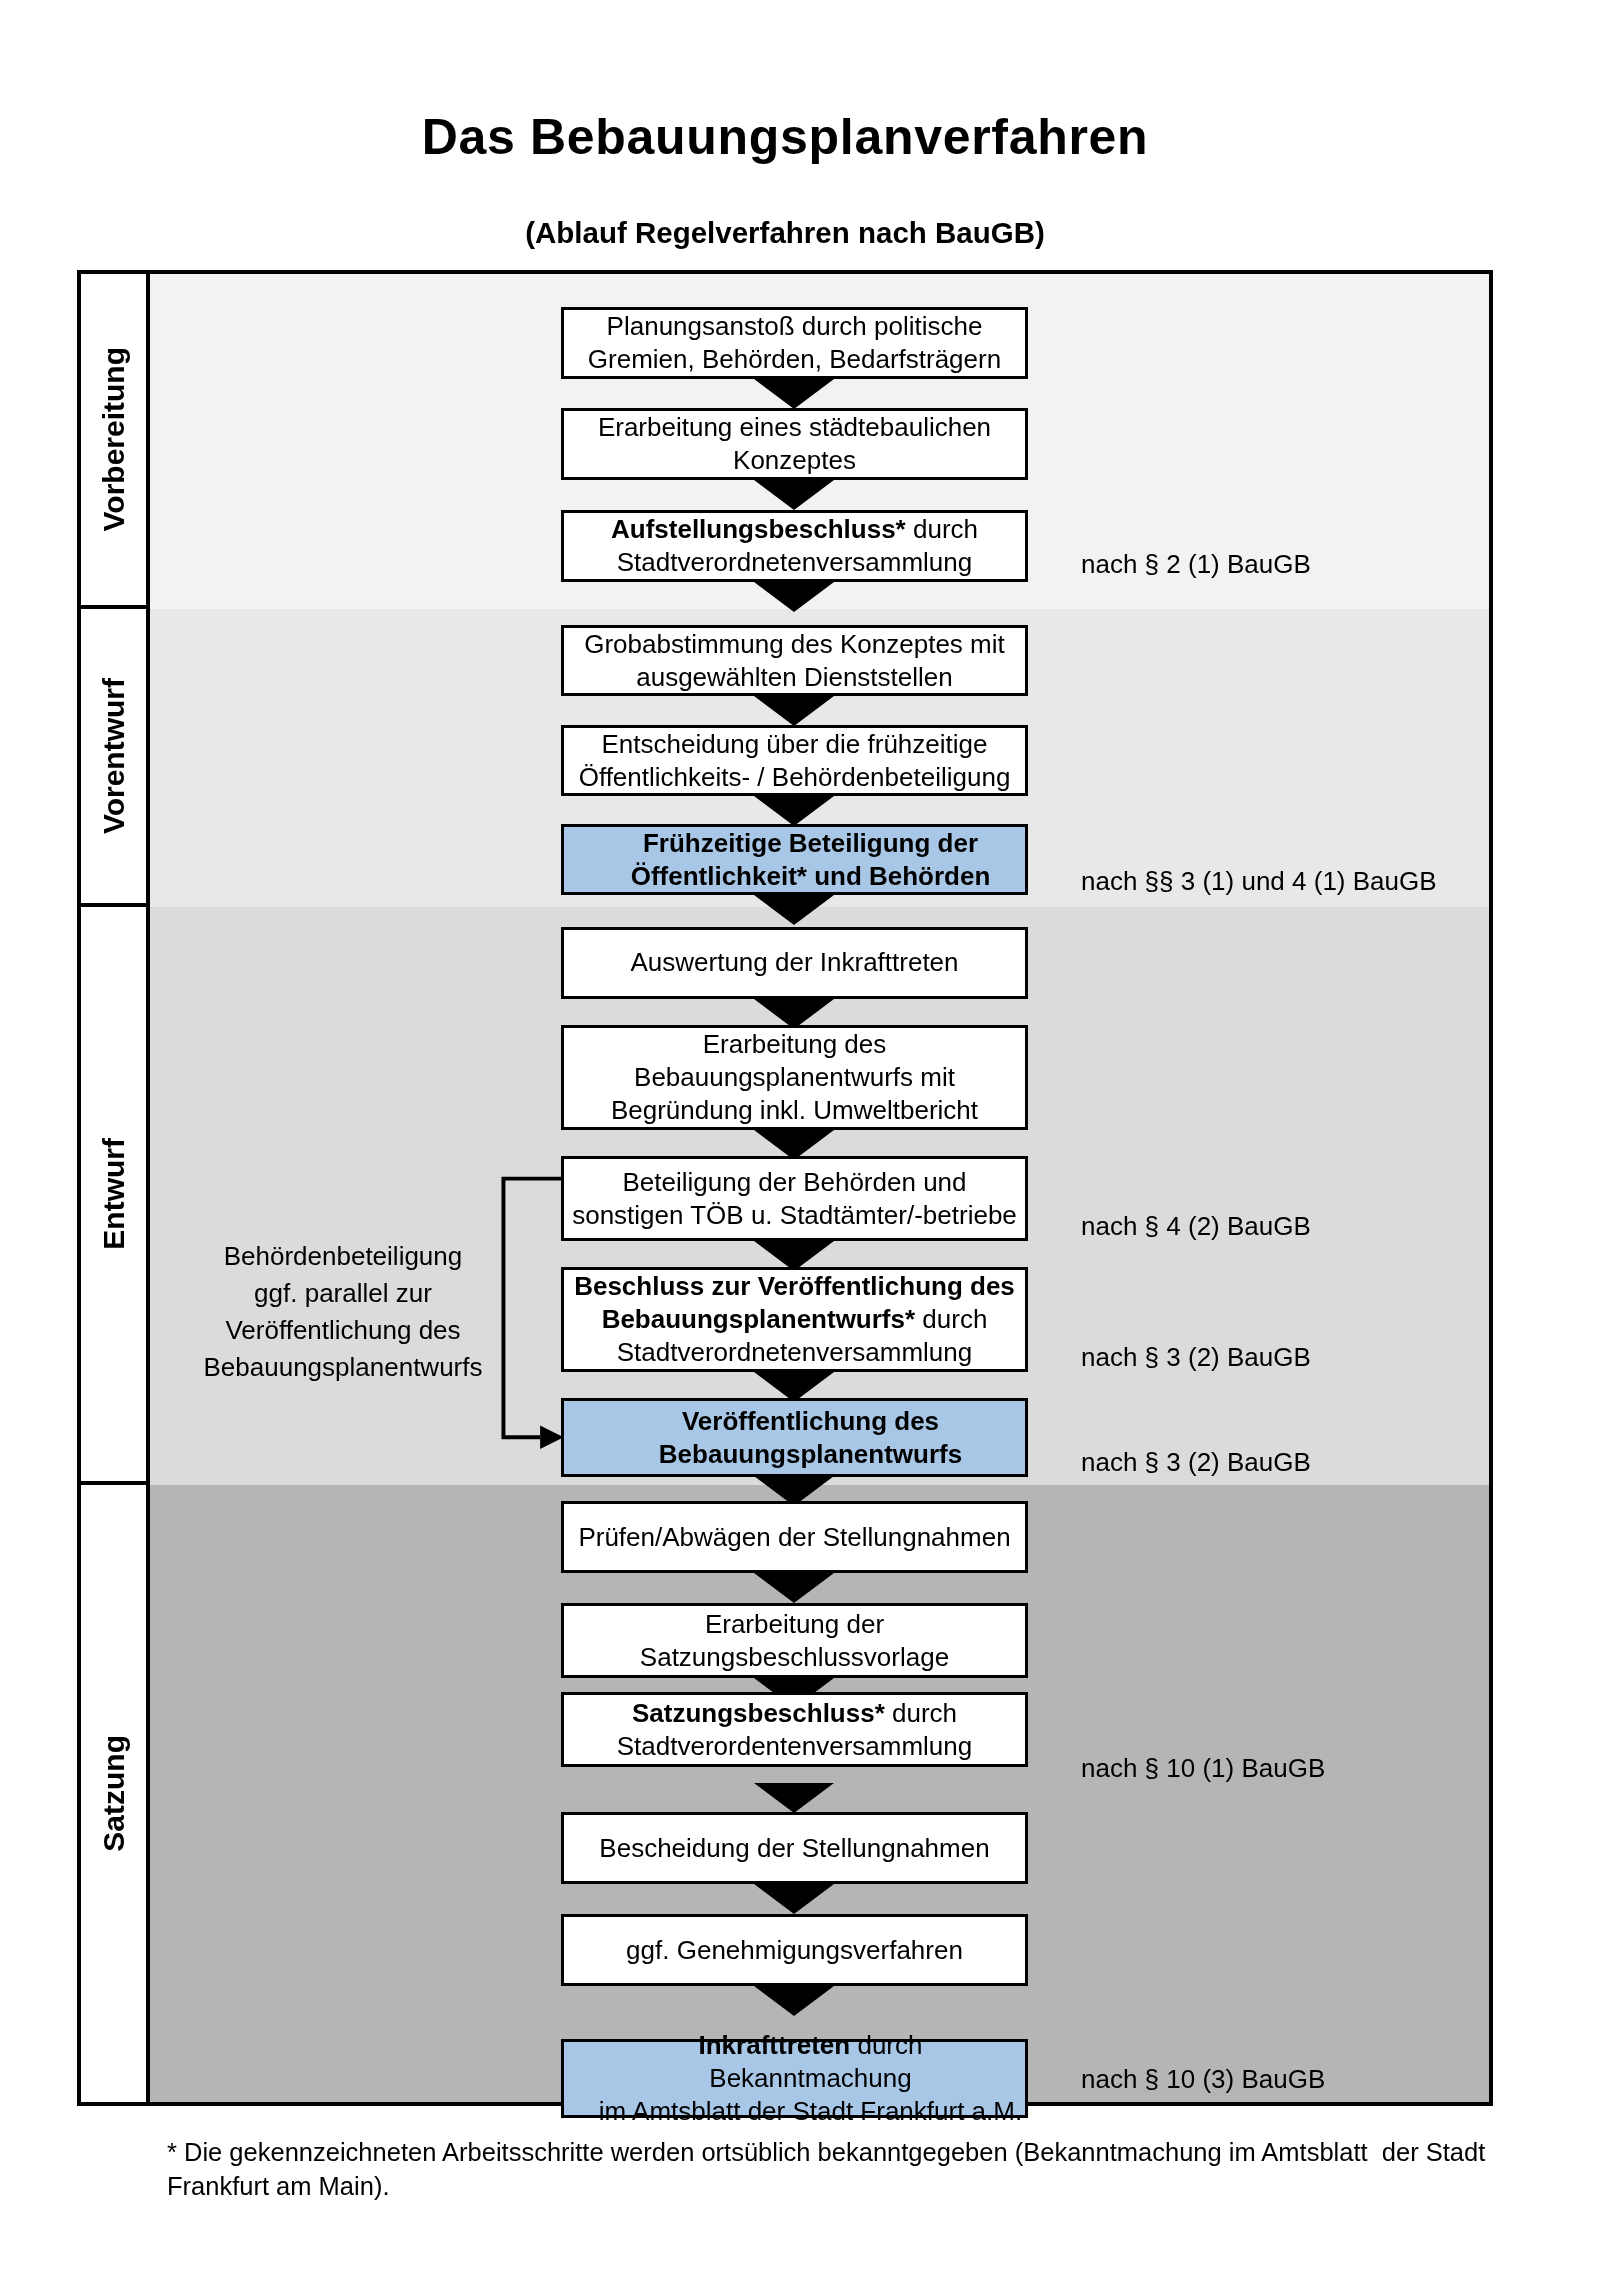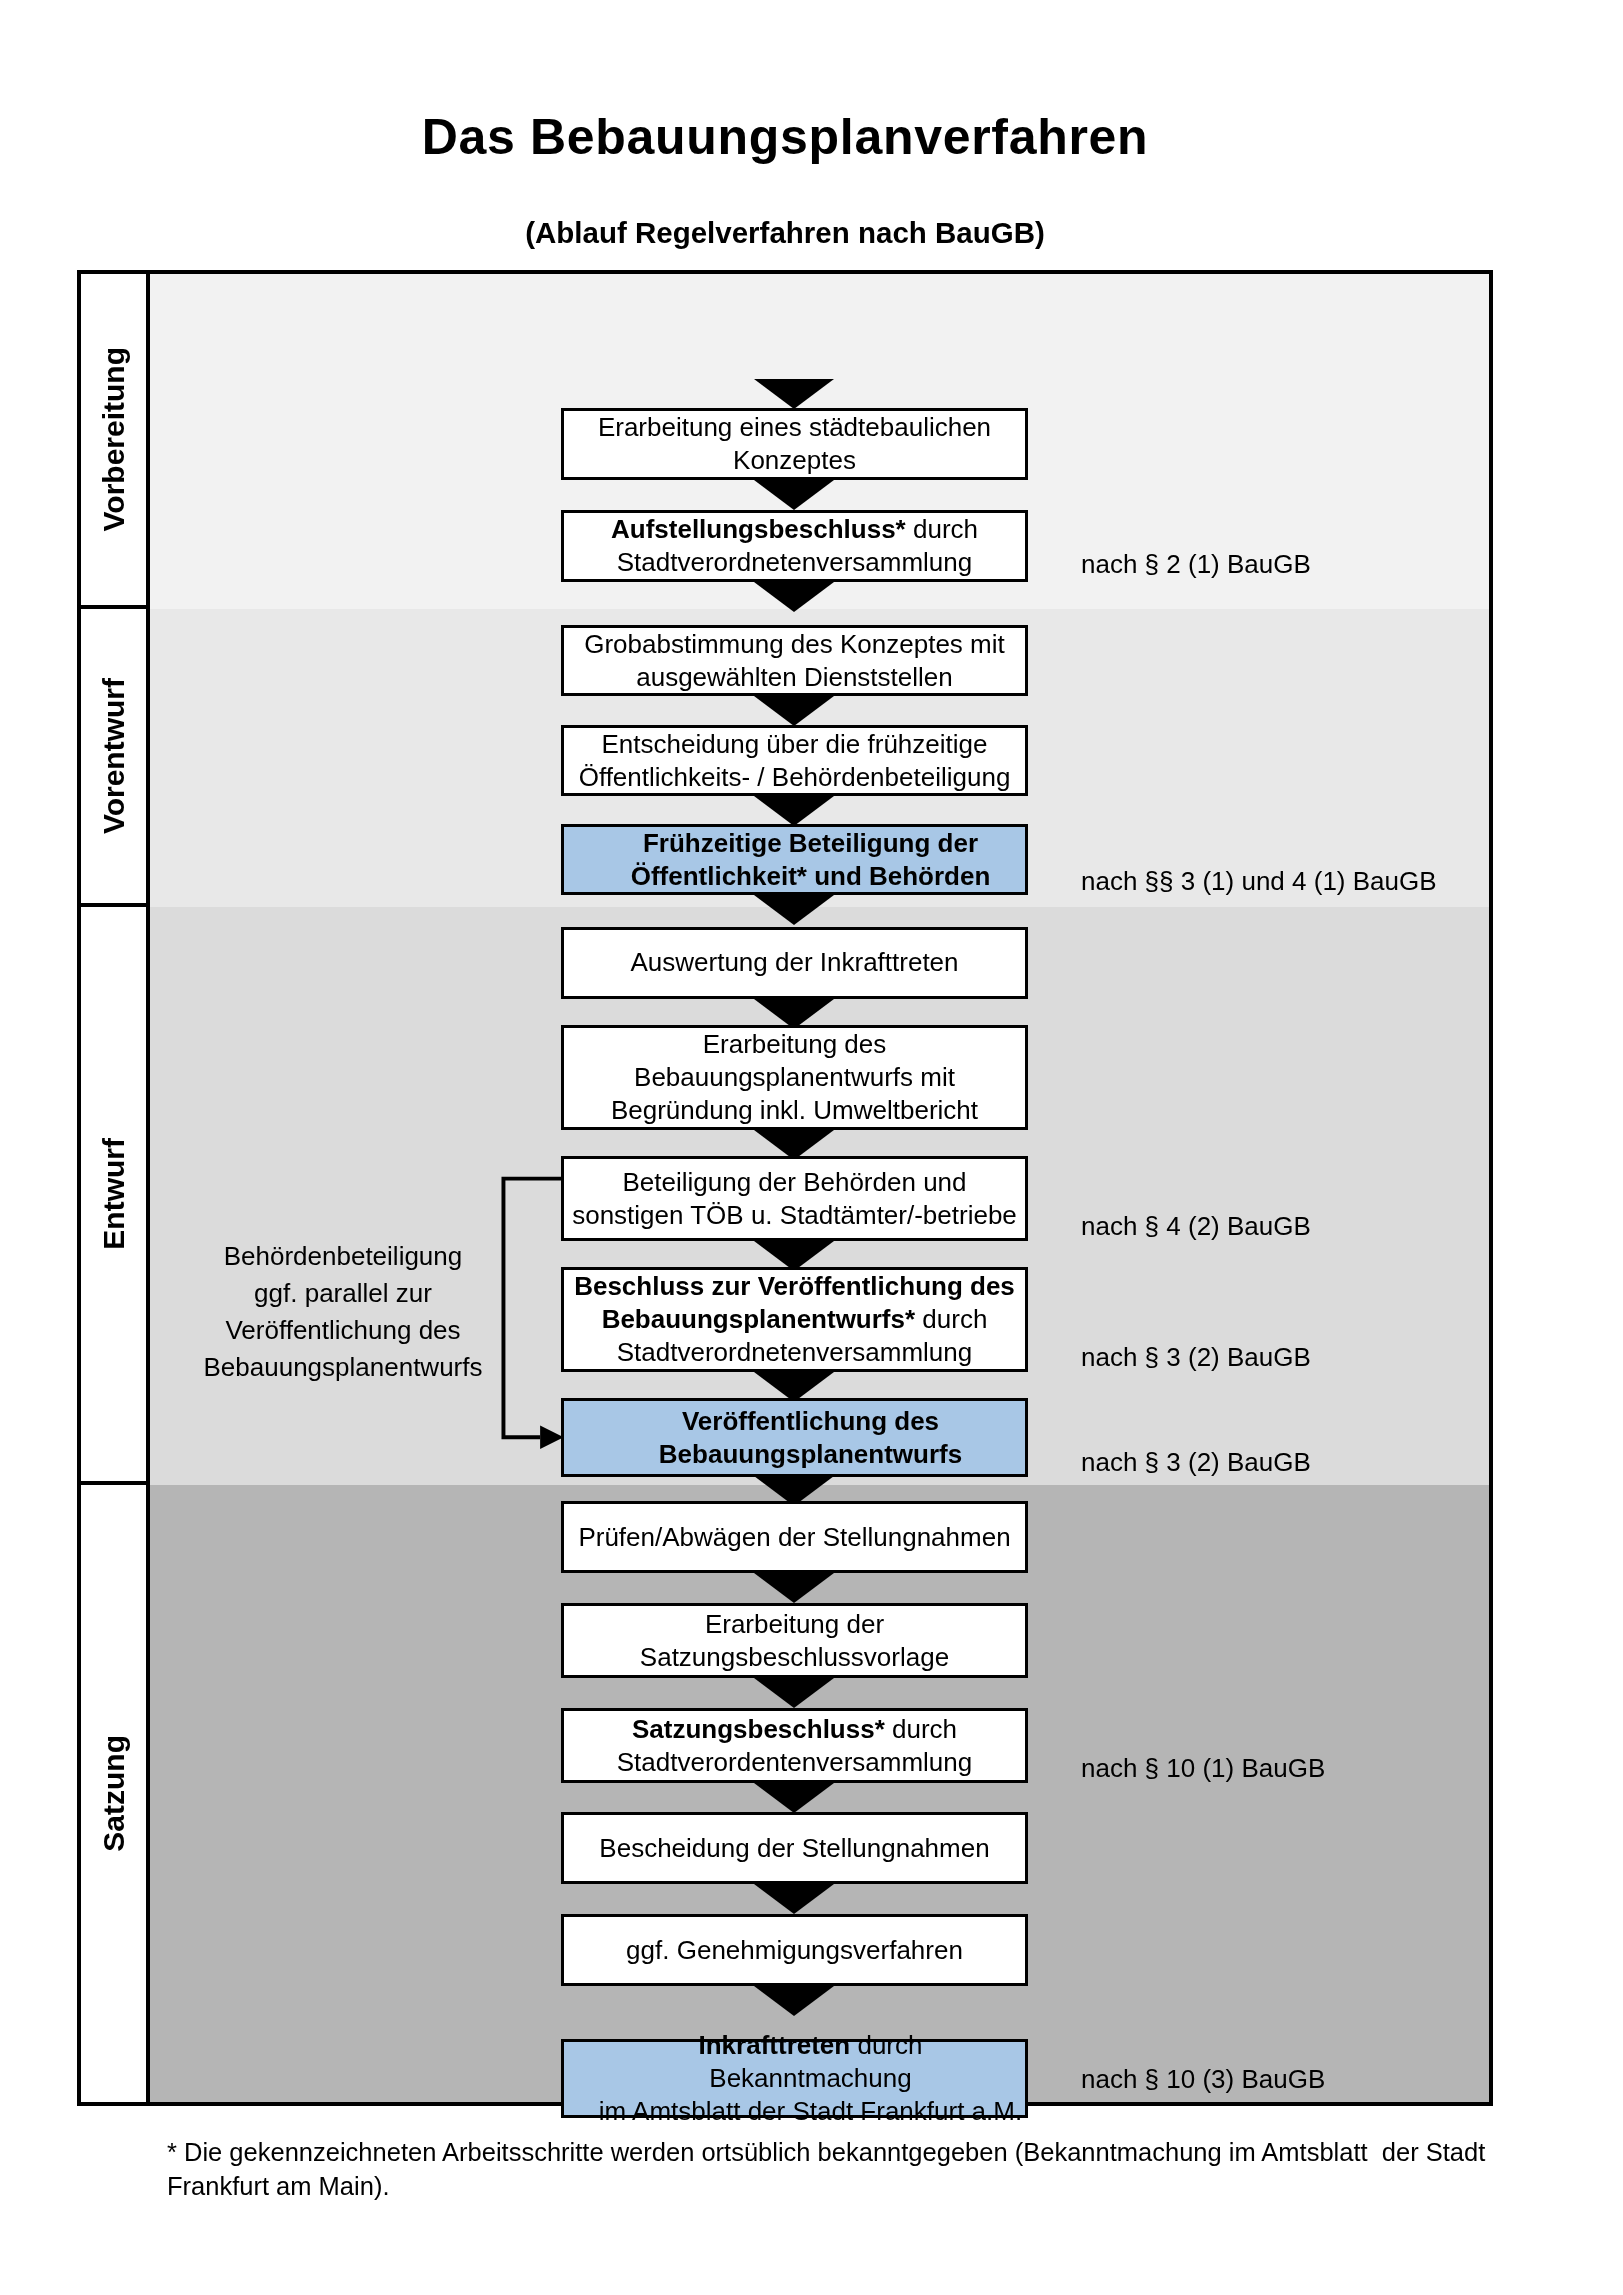--- a/index.html
+++ b/index.html
@@ -68,20 +68,22 @@
   <div class="title">Das Bebauungsplanverfahren</div>
   <div class="subtitle">(Ablauf Regelverfahren nach BauGB)</div>
 
   <div class="ptable">
 
     <div class="prow" style="height:335px">
       <div class="plabel pb">
         <span class="vtext">Vorbereitung</span>
       </div>
       <div class="pcontent" style="background:var(--p0,#f2f2f2)">
+        <div class="fbox" style="top:33px;height:72px"><span><span>Planungsanstoß durch politische
+Gremien, Behörden, Bedarfsträgern</span></span></div>
         <div class="arr" style="top:105px"></div>
         <div class="fbox" style="top:134px;height:72px"><span><span>Erarbeitung eines städtebaulichen
 Konzeptes</span></span></div>
         <div class="arr" style="top:206px"></div>
         <div class="fbox" style="top:236px;height:72px"><span><span class="runbold">Aufstellungsbeschluss*</span><span> durch
 Stadtverordnetenversammlung</span></span></div>
         <div class="arr" style="top:308px"></div>
         <div class="law" style="top:275px">nach § 2 (1) BauGB</div>
       </div>
     </div>
@@ -142,21 +144,21 @@
     <div class="prow" style="flex:1 1 auto">
       <div class="plabel">
         <span class="vtext">Satzung</span>
       </div>
       <div class="pcontent" style="background:var(--p3,#b5b5b5)">
         <div class="fbox" style="top:16.4px;height:72px"><span><span>Prüfen/Abwägen der Stellungnahmen</span></span></div>
         <div class="arr" style="top:88px"></div>
         <div class="fbox" style="top:118px;height:75px"><span><span>Erarbeitung der
 Satzungsbeschlussvorlage</span></span></div>
         <div class="arr" style="top:193px"></div>
-        <div class="fbox" style="top:223px;height:75px"><span><span class="runbold">Satzungsbeschluss*</span><span> durch
+        <div class="fbox" style="top:207px;height:75px"><span><span class="runbold">Satzungsbeschluss*</span><span> durch
 Stadtverordentenversammlung</span></span></div>
         <div class="arr" style="top:298px"></div>
         <div class="law" style="top:268px">nach § 10 (1) BauGB</div>
         <div class="fbox" style="top:327px;height:72px"><span><span>Bescheidung der Stellungnahmen</span></span></div>
         <div class="arr" style="top:399px"></div>
         <div class="fbox" style="top:429px;height:72px"><span><span>ggf. Genehmigungsverfahren</span></span></div>
         <div class="arr" style="top:501px"></div>
         <div class="fbox blue" style="top:554px;height:79px"><span><span class="runbold">Inkrafttreten</span><span> durch Bekanntmachung
 im Amtsblatt der Stadt Frankfurt a.M.</span></span></div>
         <div class="law" style="top:579px">nach § 10 (3) BauGB</div>

